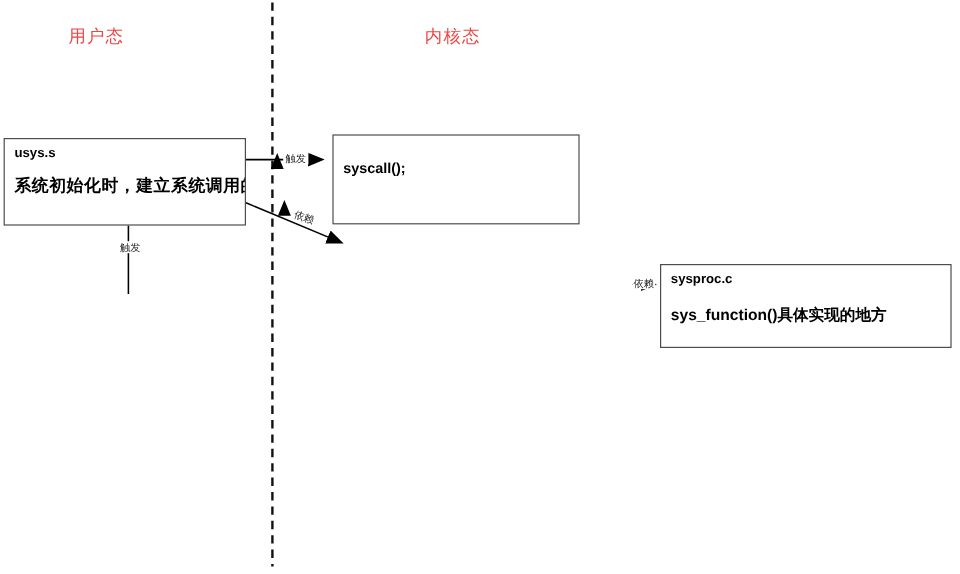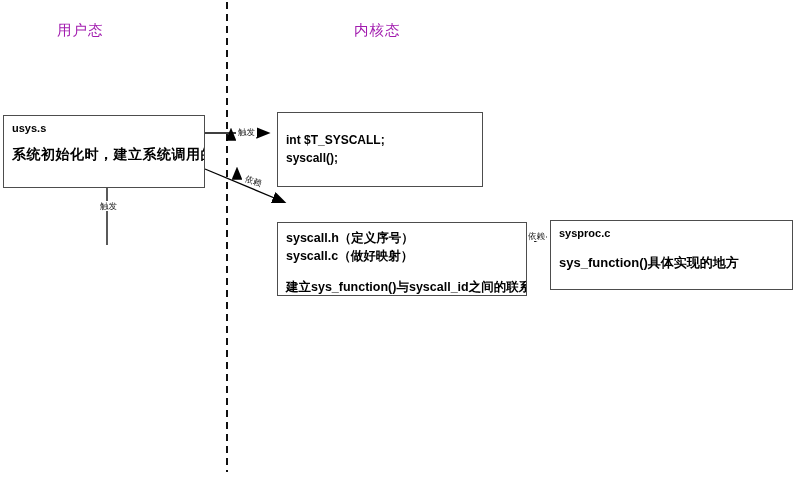--- a/index.html
+++ b/index.html
@@ -2,21 +2,21 @@
 <html><head>
 <meta charset="utf-8">
 <style>
   html,body { margin:0; padding:0; background:#fff; }
   .canvas {
     position:relative; width:800px; height:478px; background:#ffffff;
     font-family:"Liberation Sans", sans-serif; color:#000; overflow:hidden;
   }
   .svg-layer { position:absolute; left:0; top:0; width:800px; height:478px; }
   .region-label {
-    position:absolute; font-size:14.5px; font-weight:400; color:#a21caf;
+    position:absolute; font-size:14.5px; font-weight:400; color:#ef4444;
     letter-spacing:1px; white-space:nowrap;
   }
   .node {
     position:absolute; background:#ffffff; border:1px solid #4d4d4d;
     box-sizing:border-box; padding:6px 8px; white-space:nowrap; overflow:hidden;margin-top:20px;
   }
   .node .t  { display:block; font-weight:bold; font-size:11px; line-height:13px; }
   .node .l  { display:block; font-weight:bold; }
   .edge-label {
     position:absolute; font-size:8.5px; color:#1a1a1a; background:#ffffff;
@@ -83,30 +83,23 @@
   <span class="region-label" style="left:57px; top:21px;">用户态</span>
   <span class="region-label" style="left:354px; top:21px;">内核态</span>
 
   <div class="node" id="usys">
     <span class="t">usys.s</span>
     <span class="l body">系统初始化时，建立系统调用的表</span>
   </div>
 
   <div class="node" id="trap">
     <span class="gap"></span>
-    <span class="l code">int $T_SYSCALL;</span>
     <span class="l code">syscall();</span>
   </div>
 
-  <div class="node" id="syscall">
-    <span class="l">syscall.h（定义序号）</span>
-    <span class="l">syscall.c（做好映射）</span>
-    <span class="gap"></span>
-    <span class="l">建立sys_function()与syscall_id之间的联系</span>
-  </div>
 
   <div class="node" id="sysproc">
     <span class="t">sysproc.c</span>
     <span class="l body">sys_function()具体实现的地方</span>
   </div>
 
 
   <span class="edge-label" id="lbl-usys-trap">触发</span>
   <span class="edge-label" id="lbl-user-usys">触发</span>
   <span class="edge-label" id="lbl-usys-syscall">依赖</span>

